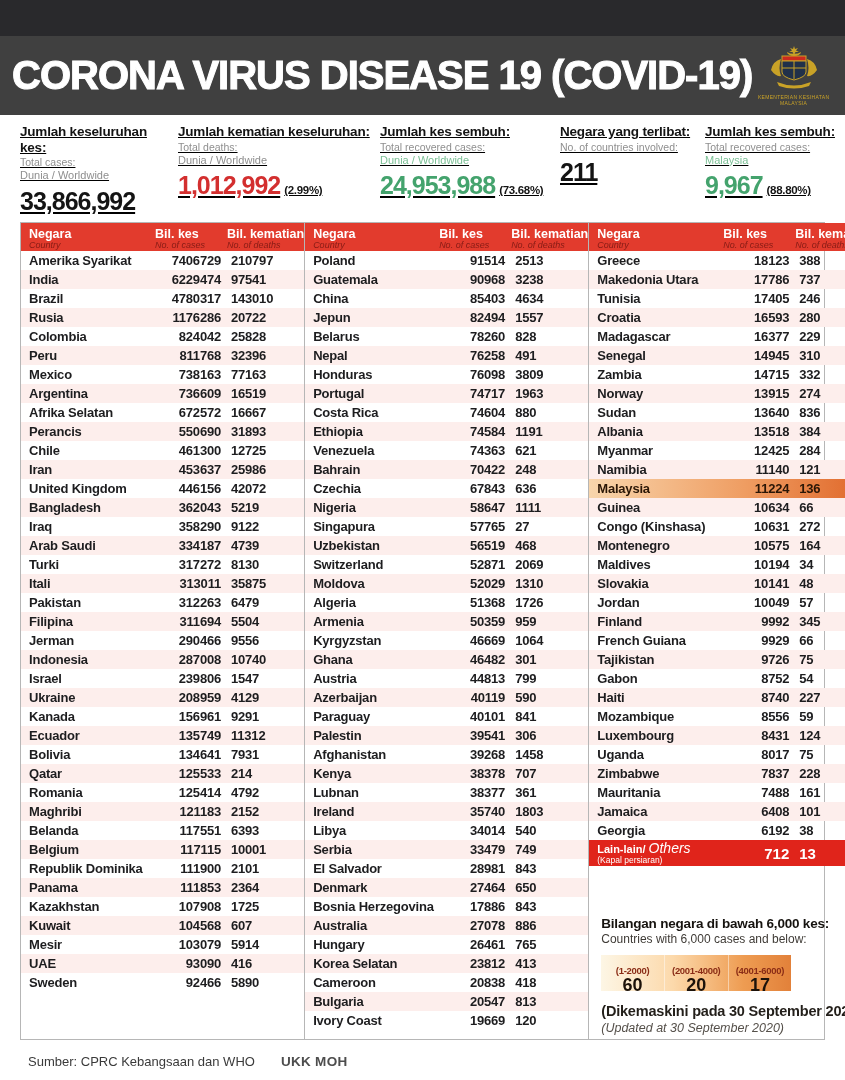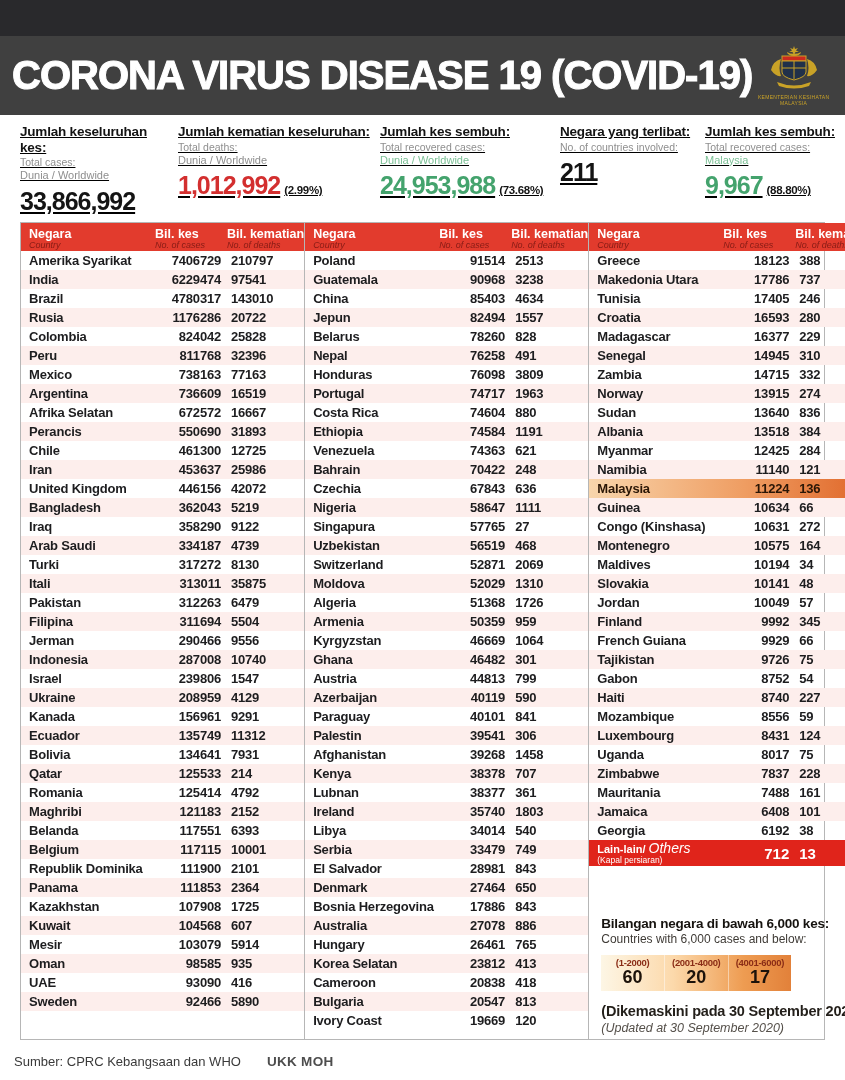--- a/index.html
+++ b/index.html
@@ -53,29 +53,29 @@
   .others-l2 { font-size:8.5px; line-height:1.1; white-space:nowrap; }
   .others-cases { font-size:15px; font-weight:bold; text-align:right; }
   .others-deaths{ font-size:15px; font-weight:bold; padding-left:10px; }
 
   
   .legend { margin:50px 10px 0 12px; }
   .legend-title { font-size:13.5px; font-weight:bold; color:#16130f; letter-spacing:-.2px; white-space:nowrap; }
   .legend-sub { font-size:12px; color:#3f3b36; margin-top:1px; white-space:nowrap; }
   .legend-bar { margin-top:9px; width:190px; height:36px; display:flex;
                 background:linear-gradient(90deg, var(--legend-left,#fdf6e5) 0%, #fcd9ab 38%, #ee9c52 75%, var(--legend-right,#e2813a) 100%); }
-  .legend-cell { flex:1; text-align:center; padding-top:2px; }
+  .legend-cell { flex:1; text-align:center; padding-top:10px; }
   .legend-cell + .legend-cell { border-left:1px solid rgba(255,255,255,.45); }
   .legend-range { font-size:9.5px; font-weight:bold; color:#8a2c16; letter-spacing:-.3px; }
   .legend-count { font-size:18px; font-weight:bold; color:#1c120a; line-height:1; }
   .legend-upd-ms { margin-top:12px; font-size:14.5px; font-weight:bold; color:#231f1a; letter-spacing:-.2px; white-space:nowrap; }
   .legend-upd-en { font-size:12.5px; font-style:italic; color:#55504a; margin-top:2px; white-space:nowrap; }
 
   
-  .footer { display:flex; align-items:baseline; padding:14px 0 0 14px; }
+  .footer { display:flex; align-items:baseline; padding:14px 0 0 28px; }
   .footer-source { font-size:13px; color:#3a3a3a; }
   .footer-brand  { font-size:13.5px; font-weight:bold; color:#4d4d4d; margin-left:26px; letter-spacing:.3px; }
 </style>
 </head>
 <body>
 
 <div class="top-band"></div>
 
 <div class="title-bar">
   <div class="main-title">CORONA VIRUS DISEASE 19 (COVID-19)</div>
@@ -343,25 +343,20 @@
           <span class="c-name">Kuwait</span>
           <span class="c-cases">104568</span>
           <span class="c-deaths">607</span>
         </div>
         <div class="row">
           <span class="c-name">Mesir</span>
           <span class="c-cases">103079</span>
           <span class="c-deaths">5914</span>
         </div>
         <div class="row">
-          <span class="c-name">Oman</span>
-          <span class="c-cases">98585</span>
-          <span class="c-deaths">935</span>
-        </div>
-        <div class="row">
           <span class="c-name">UAE</span>
           <span class="c-cases">93090</span>
           <span class="c-deaths">416</span>
         </div>
         <div class="row">
           <span class="c-name">Sweden</span>
           <span class="c-cases">92466</span>
           <span class="c-deaths">5890</span>
         </div>
       </div>

